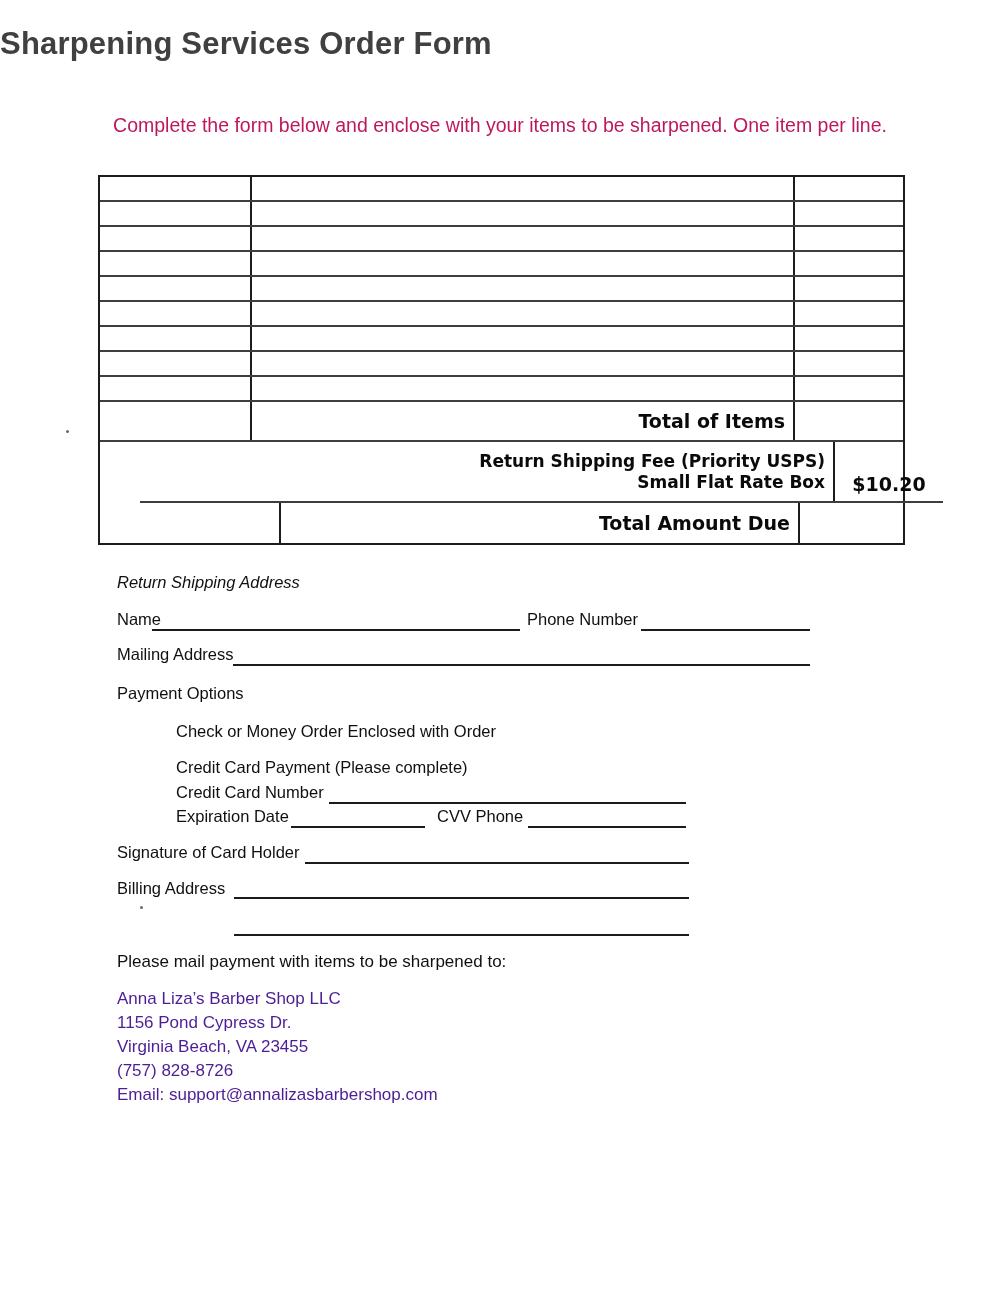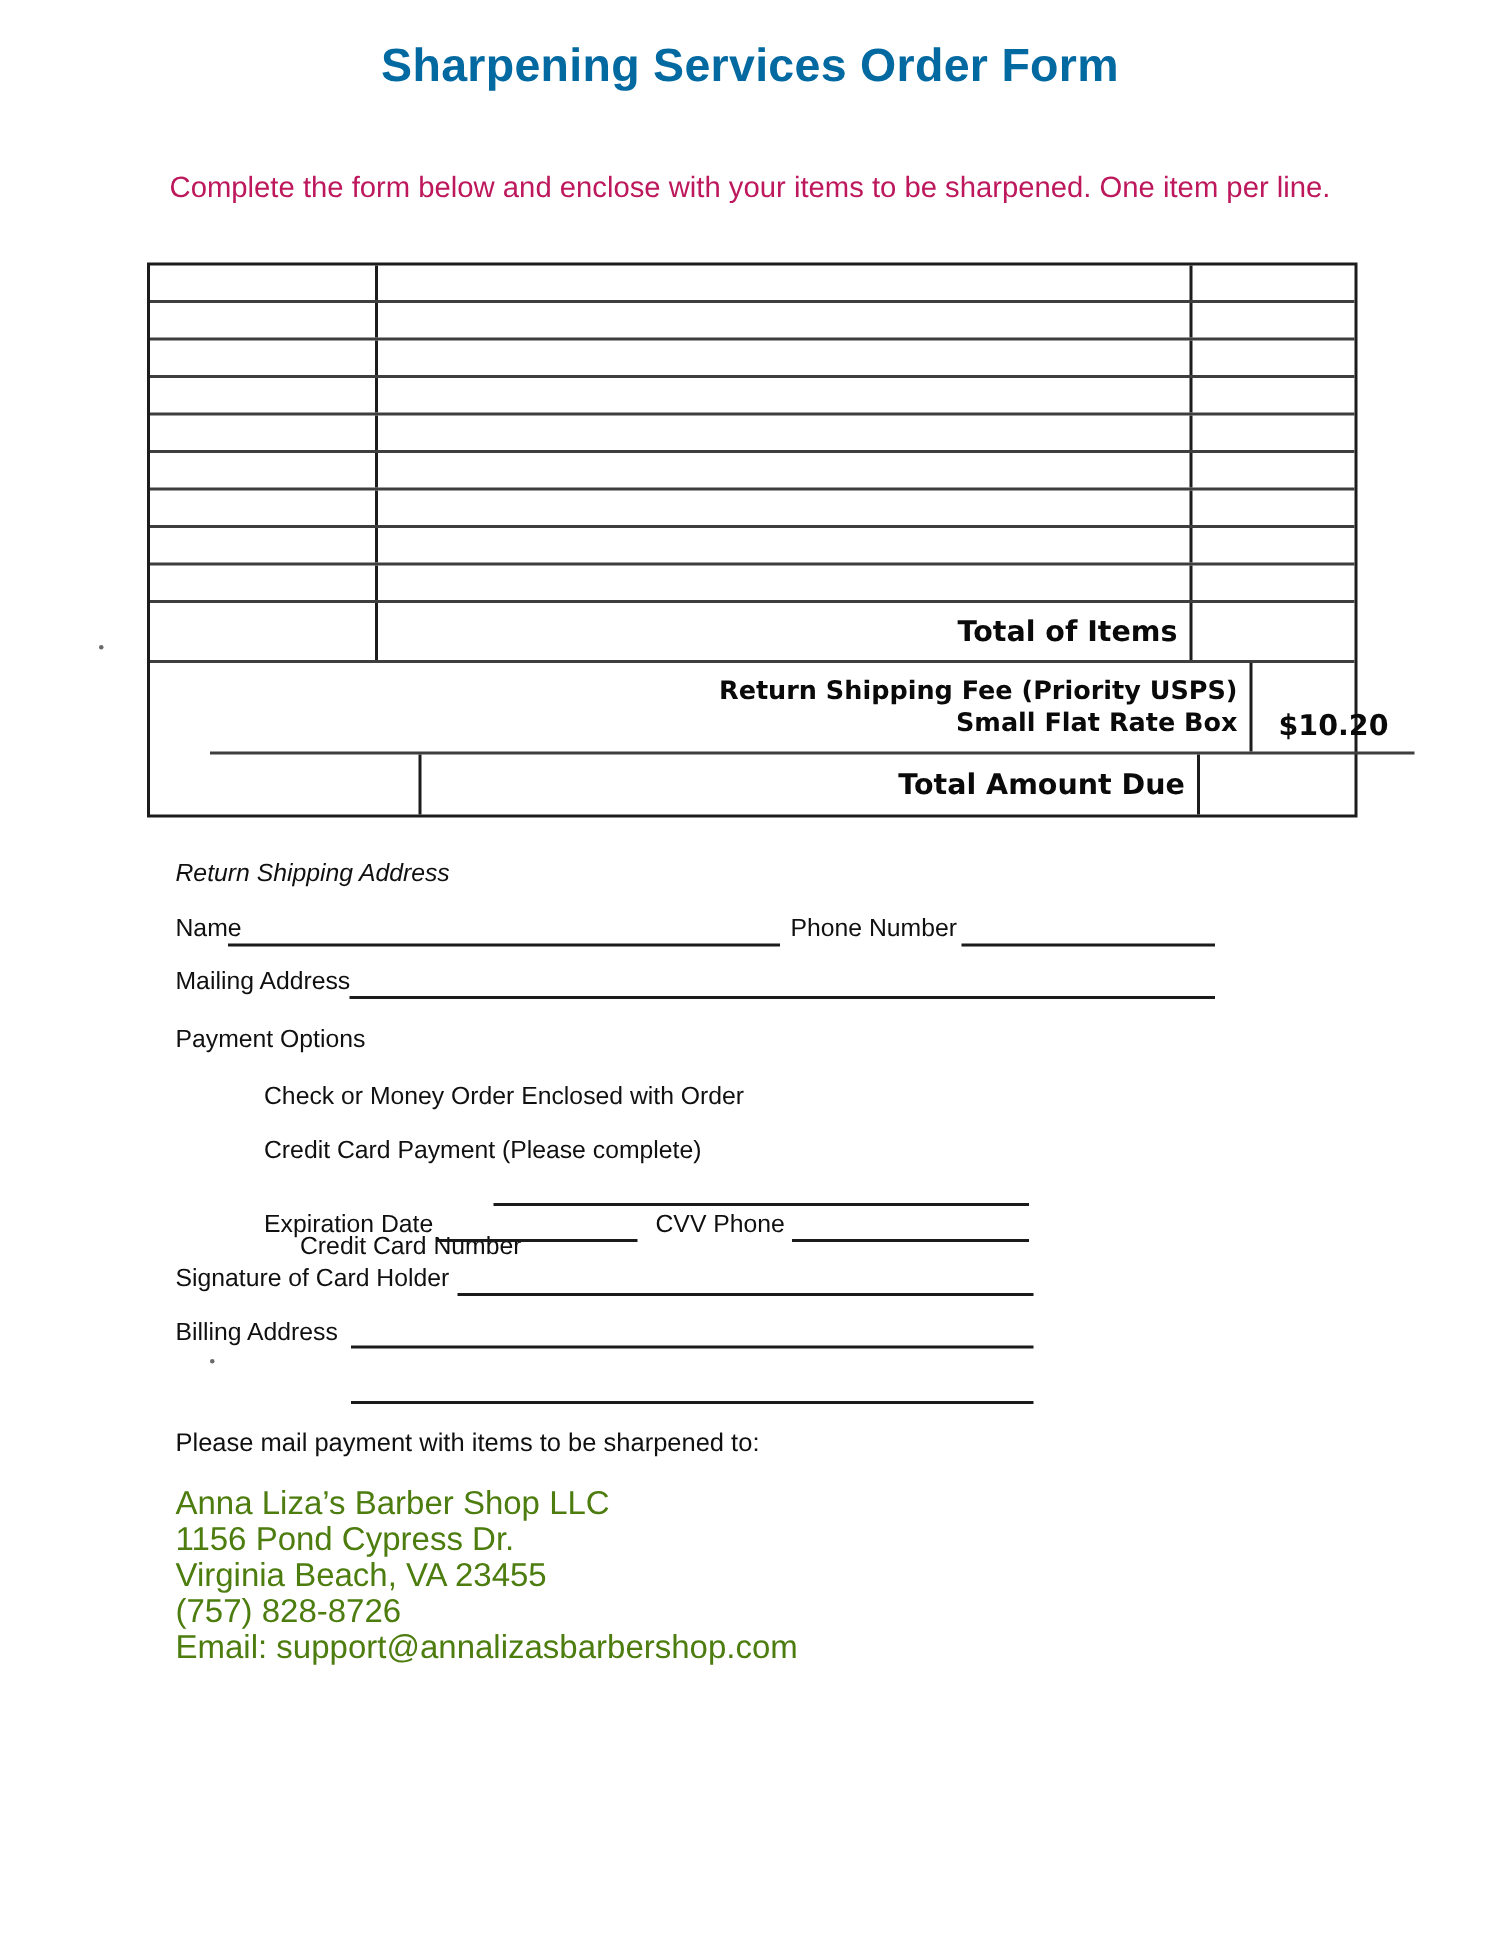--- a/index.html
+++ b/index.html
@@ -12,25 +12,24 @@
     background: #ffffff;
     font-family: "Liberation Sans", sans-serif;
     color: #121212;
     overflow: hidden;
   }
   .abs { position: absolute; }
 
   
   .doc-title {
     left: 0; right: 0; top: 26px;
-    text-align: center;
     font-size: 31px;
     font-weight: 600;
     letter-spacing: 0.2px;
-    color: #0369a1;
+    color: #404040;
   }
   .doc-instructions {
     left: 0; right: 0; top: 114px;
     text-align: center;
     font-size: 19.5px;
     color: #be185d;
   }
 
   
   .order-table {
@@ -83,21 +82,21 @@
   .fill-line {
     border-bottom: 2px solid #1b1b1b;
     height: 21px;
   }
 
   .artifact-dot {
     width: 3px; height: 3px; border-radius: 50%;
     background: #6a6a6a;
   }
 
-  .addr-line { font-size: 22px; color: #4d7c0f; white-space: nowrap; }
+  .addr-line { font-size: 17px; color: #4c1d95; white-space: nowrap; }
 </style>
 </head>
 <body>
 
 <div class="page">
 
   <div class="abs doc-title">Sharpening Services Order Form</div>
   <div class="abs doc-instructions">Complete the form below and enclose with your items to be sharpened. One item per line.</div>
 
   <div class="abs artifact-dot" style="left:66px; top:430px;"></div>
@@ -190,21 +189,21 @@
 
   <div class="abs lbl" style="left:117px; top:645px;">Mailing Address</div>
   <div class="abs fill-line" style="left:233px; top:645px; width:577px;"></div>
 
   <div class="abs lbl" style="left:117px; top:684px;">Payment Options</div>
 
   <div class="abs lbl" style="left:176px; top:722px;">Check or Money Order Enclosed with Order</div>
 
   <div class="abs lbl" style="left:176px; top:758px;">Credit Card Payment (Please complete)</div>
 
-  <div class="abs lbl" style="left:176px; top:822px;margin-left:24px;">Credit Card Number</div>
+  <div class="abs lbl" style="left:176px; top:783px;">Credit Card Number</div>
   <div class="abs fill-line" style="left:329px; top:783px; width:357px;"></div>
 
   <div class="abs lbl" style="left:176px; top:807px;">Expiration Date</div>
   <div class="abs fill-line" style="left:291px; top:807px; width:134px;"></div>
   <div class="abs lbl" style="left:437px; top:807px;">CVV Phone</div>
   <div class="abs fill-line" style="left:528px; top:807px; width:158px;"></div>
 
   <div class="abs lbl" style="left:117px; top:843px;">Signature of Card Holder</div>
   <div class="abs fill-line" style="left:305px; top:843px; width:384px;"></div>
 

